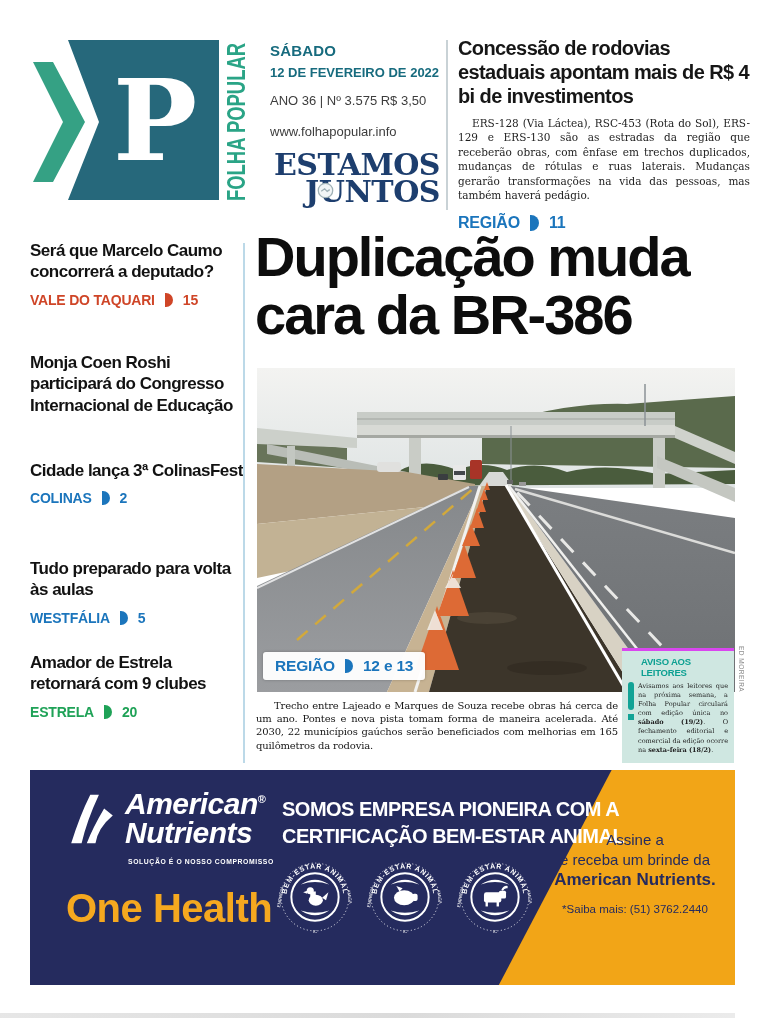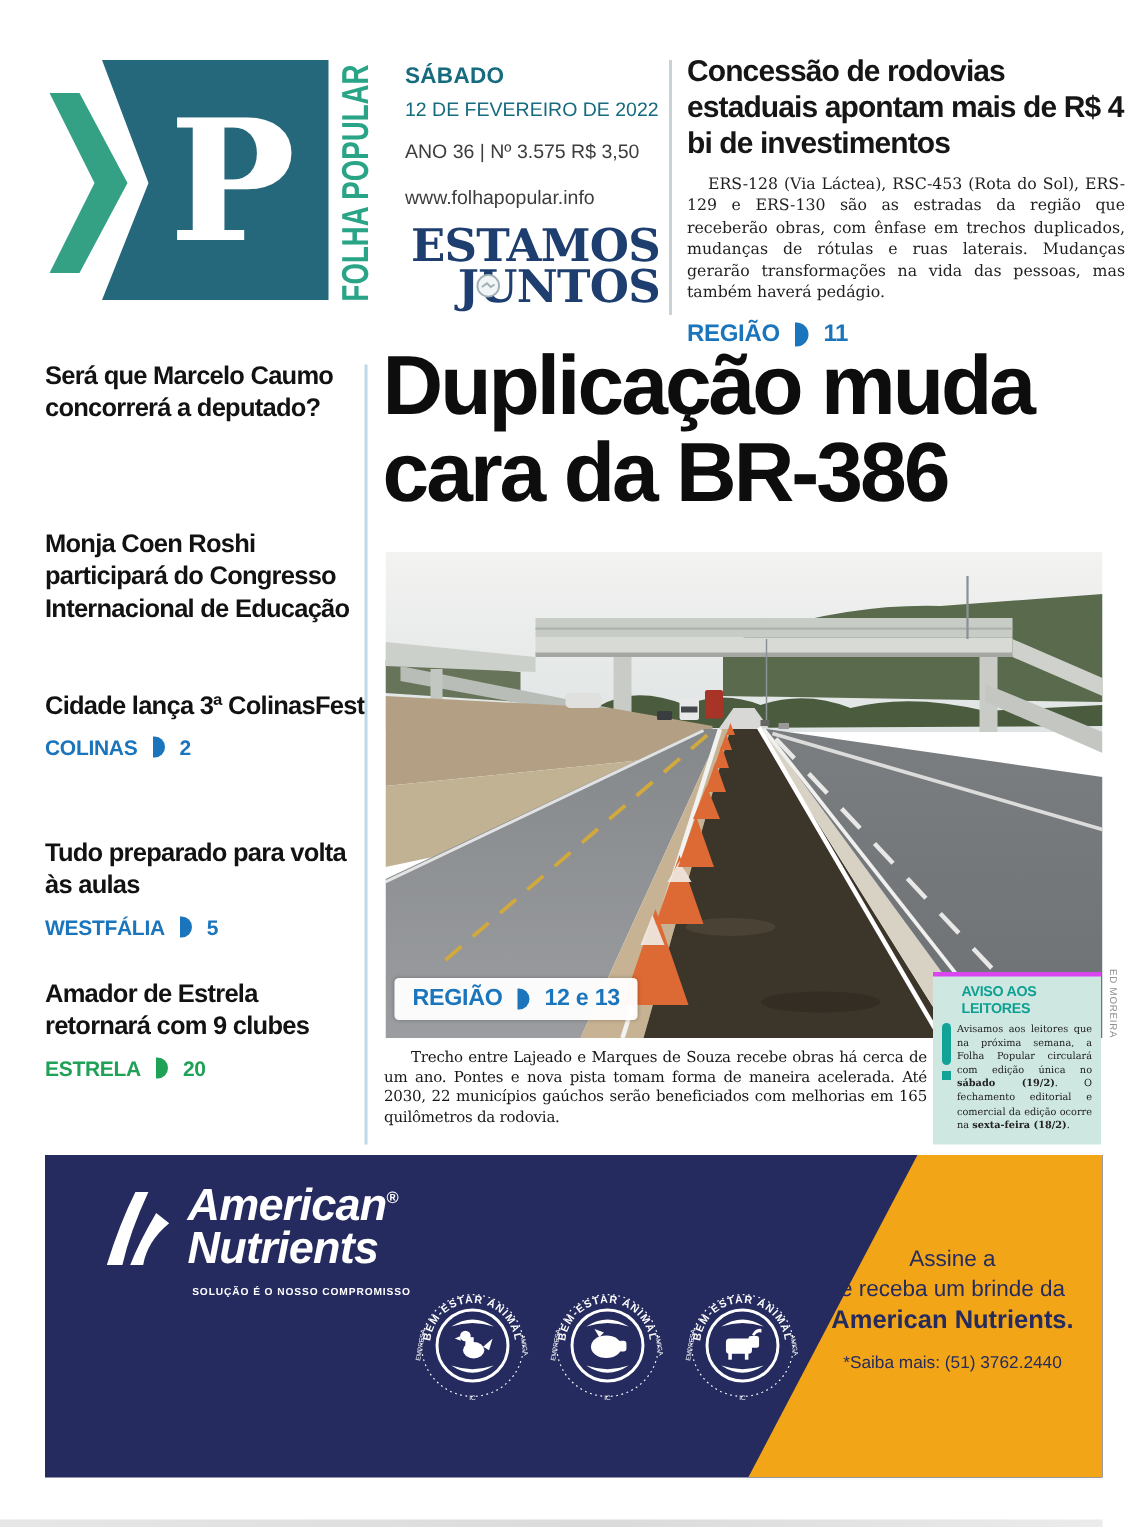--- a/index.html
+++ b/index.html
@@ -5,21 +5,21 @@
   * { margin:0; padding:0; box-sizing:border-box; }
   html,body { background:#fff; }
   body { width:765px; height:1024px; position:relative; overflow:hidden;
          font-family:"Liberation Sans", sans-serif; }
   .abs { position:absolute; }
 
   
   #logo-svg { left:33px; top:40px; width:215px; height:162px; }
   #dateblock { left:270px; top:42px; width:175px; }
   .day   { font-size:15px; font-weight:bold; color:#176b7e; letter-spacing:.2px; }
-  .date  { font-size:13px; font-weight:normal; color:#176b7e; margin-top:6px; }
+  .date  { font-size:13px; font-weight:bold; color:#176b7e; margin-top:6px; }
   .edition { font-size:13px; color:#3d3d3d; margin-top:13px; }
   .website { font-size:13px; color:#3d3d3d; margin-top:16px; }
   #slogan { left:260px; top:147px; width:180px; text-align:right;
             font-family:"DejaVu Serif", serif; font-weight:bold; color:#1d3e6e; }
   #slogan .l1 { font-size:30px; letter-spacing:-0.5px; }
   #slogan .l2 { font-size:30px; letter-spacing:-0.5px; margin-top:-8px; }
   #handshake { left:317px; top:182px; width:17px; height:17px; }
   #md-divider { left:446px; top:40px; width:2px; height:170px; background:#c9d2d6; }
 
   
@@ -124,20 +124,25 @@
   <p>ERS-128 (Via Láctea), RSC-453 (Rota do Sol), ERS-129 e ERS-130 são as estradas da região que receberão obras, com ênfase em trechos duplicados, mudanças de rótulas e ruas laterais. Mudanças gerarão transformações na vida das pessoas, mas também haverá pedágio.</p>
   <div class="tag big">
     <b class="c-blue">REGIÃO</b>
     <span class="arrow bg-blue"></span>
     <b class="c-blue">11</b>
   </div>
 </div>
 
 <div class="abs side-item" style="top:240px">
   <h3>Será que Marcelo Caumo concorrerá a deputado?</h3>
+  <div class="tag small">
+    <b class="c-red">VALE DO TAQUARI</b>
+    <span class="arrow bg-red"></span>
+    <b class="c-red">15</b>
+  </div>
 </div>
 <div class="abs side-item" style="top:352px">
   <h3>Monja Coen Roshi participará do Congresso Internacional de Educação</h3>
 </div>
 <div class="abs side-item" style="top:460px">
   <h3>Cidade lança 3ª ColinasFest</h3>
   <div class="tag small">
     <b class="c-blue">COLINAS</b>
     <span class="arrow bg-blue"></span>
     <b class="c-blue">2</b>
@@ -274,21 +279,26 @@
     <svg width="52" height="58" viewBox="0 0 60 64">
       <path d="M6,60 Q16,28 28,4 L38,4 Q24,34 18,60 Z" fill="#fff"></path>
       <path d="M24,60 Q31,42 44,20 L54,28 Q37,42 34,60 Z" fill="#fff"></path>
     </svg>
     <div class="names">
       <div><span>American</span><sup>®</sup></div>
       <div>Nutrients</div>
     </div>
   </div>
   <div id="brand-tagline">SOLUÇÃO É O NOSSO COMPROMISSO</div>
-
+  <div id="product">One Health</div>
+
+  <div id="ad-headline">
+    <div>SOMOS EMPRESA PIONEIRA COM A</div>
+    <div>CERTIFICAÇÃO BEM-ESTAR ANIMAL</div>
+  </div>
 
   <div id="badges">
 
     <svg width="82" height="82" viewBox="0 0 100 104">
       <circle cx="50" cy="52" r="43" fill="none" stroke="#fff" stroke-width="1" stroke-dasharray="1.5,3"></circle>
       <circle cx="50" cy="52" r="30" fill="none" stroke="#fff" stroke-width="2.5"></circle>
       <defs>
           <path id="arcT0" d="M14,52 A36,36 0 0 1 86,52"></path>
         </defs>
       <text font-size="9" font-weight="bold" fill="#fff" letter-spacing="1">

